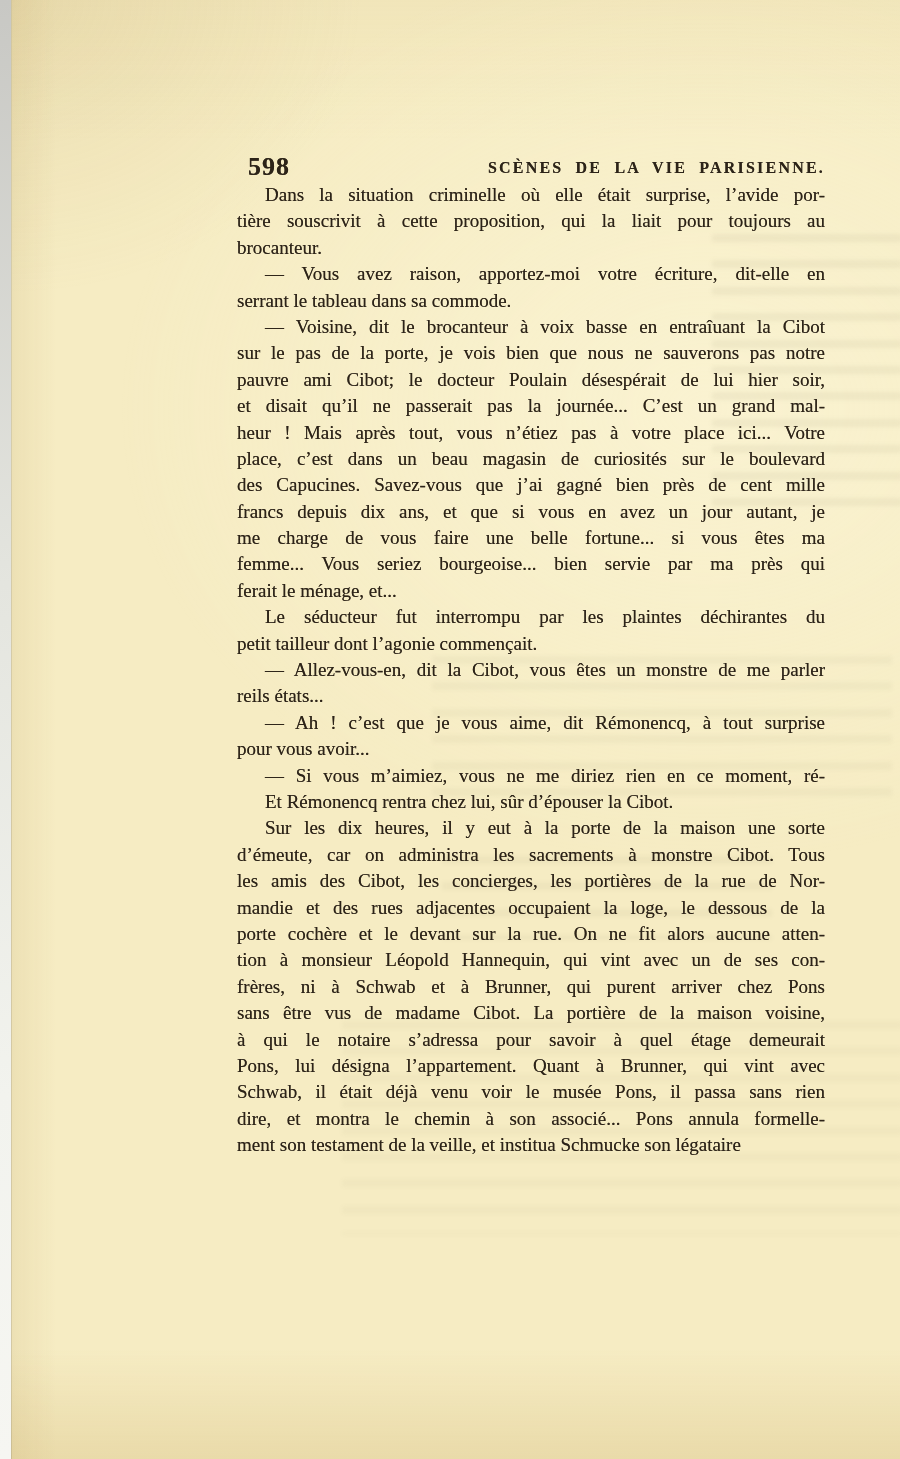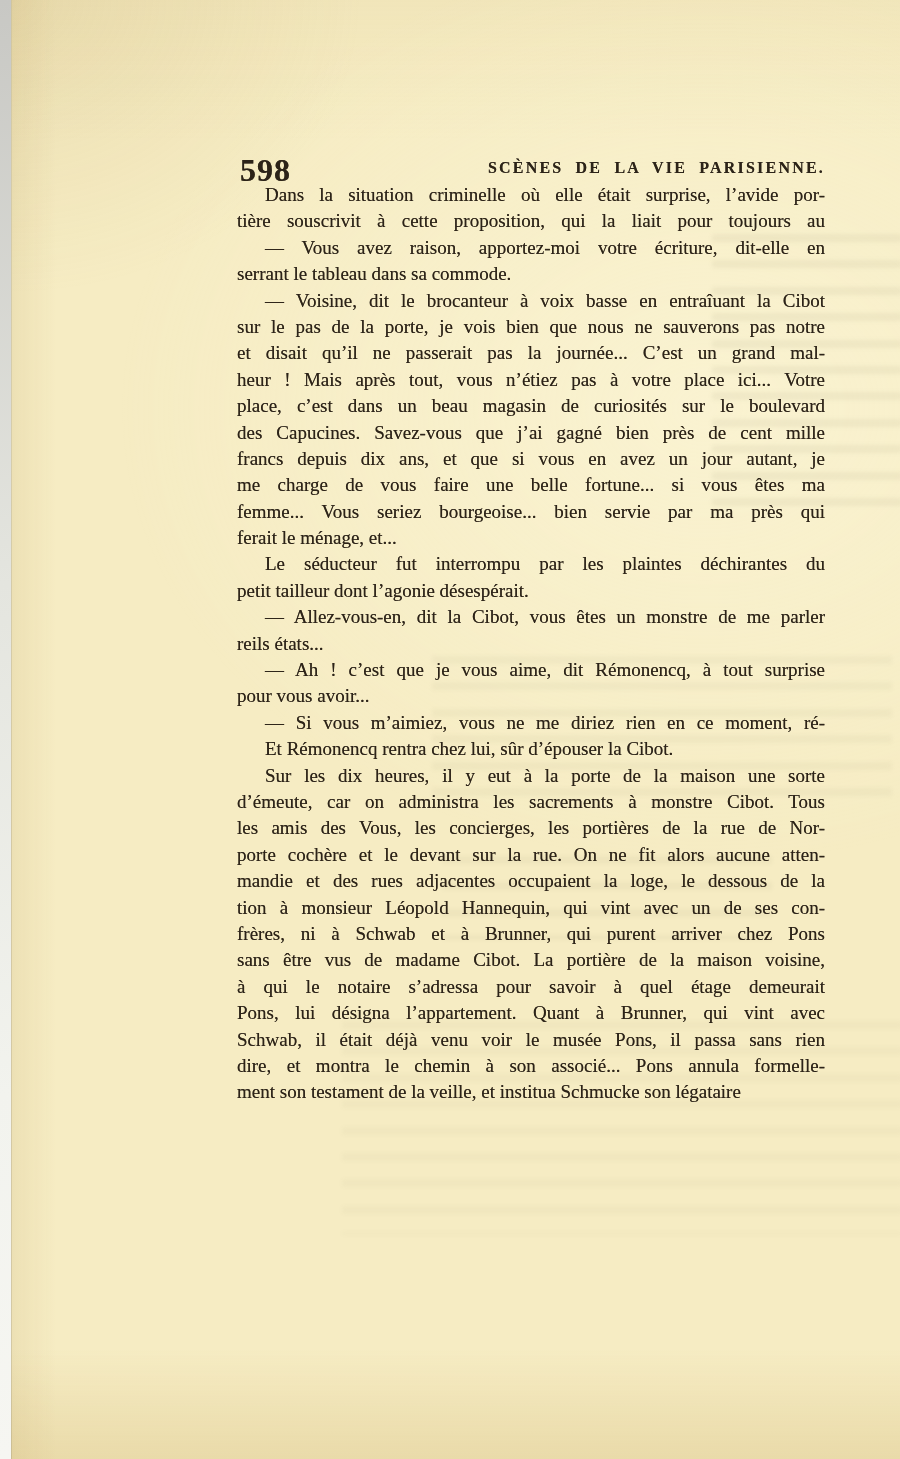--- a/index.html
+++ b/index.html
@@ -29,22 +29,22 @@
       linear-gradient(to right, rgba(190,165,105,0.16), rgba(190,165,105,0) 45px),
       linear-gradient(rgba(205,182,118,0.12), rgba(205,182,118,0) 140px),
       #f6ecc3;
     border-left: 1px solid rgba(150,138,105,0.35);
   }
   .page-header {
     position: absolute; left: 225px; top: 152px; width: 588px; height: 34px;
     color: #2c2318;
   }
   .page-number {
-    position: absolute; left: 3px; top: 0;
-    font-size: 32px; font-weight: 700; letter-spacing: 1px;
+    position: absolute; left: 11px; top: 0;
+    font-size: 26px; font-weight: 700; letter-spacing: 1px;
     text-shadow: 0 0 0.6px rgba(44,35,24,0.7);
   }
   .running-title {
     position: absolute; left: 0; right: 0; top: 7px;
     text-align: right;
     font-size: 16px; font-weight: 700;
     letter-spacing: 2.2px; word-spacing: 6px;
     text-shadow: 0 0 0.5px rgba(44,35,24,0.6);
   }
   .text-block {
@@ -87,45 +87,47 @@
     <div class="ghost g2"></div>
     <div class="ghost g3"></div>
     <div class="ghost g4"></div>
     <div class="page-header">
       <span class="page-number">598</span>
       <span class="running-title">SCÈNES DE LA VIE PARISIENNE.</span>
     </div>
     <div class="text-block" id="text-block">
         <div class="line indent">Dans la situation criminelle où elle était surprise, l’avide por-</div>
         <div class="line">tière souscrivit à cette proposition, qui la liait pour toujours au</div>
+        <div class="line para-end">brocanteur.</div>
         <div class="line indent">— Vous avez raison, apportez-moi votre écriture, dit-elle en</div>
         <div class="line para-end">serrant le tableau dans sa commode.</div>
         <div class="line indent">— Voisine, dit le brocanteur à voix basse en entraîuant la Cibot</div>
         <div class="line">sur le pas de la porte, je vois bien que nous ne sauverons pas notre</div>
+        <div class="line">pauvre ami Cibot; le docteur Poulain désespérait de lui hier soir,</div>
         <div class="line">et disait qu’il ne passerait pas la journée... C’est un grand mal-</div>
         <div class="line">heur ! Mais après tout, vous n’étiez pas à votre place ici... Votre</div>
         <div class="line">place, c’est dans un beau magasin de curiosités sur le boulevard</div>
         <div class="line">des Capucines. Savez-vous que j’ai gagné bien près de cent mille</div>
         <div class="line">francs depuis dix ans, et que si vous en avez un jour autant, je</div>
         <div class="line">me charge de vous faire une belle fortune... si vous êtes ma</div>
         <div class="line">femme... Vous seriez bourgeoise... bien servie par ma près qui</div>
         <div class="line para-end">ferait le ménage, et...</div>
         <div class="line indent">Le séducteur fut interrompu par les plaintes déchirantes du</div>
-        <div class="line para-end">petit tailleur dont l’agonie désespérait.</div>
+        <div class="line para-end">petit tailleur dont l’agonie commençait.</div>
         <div class="line indent">— Allez-vous-en, dit la Cibot, vous êtes un monstre de me parler</div>
         <div class="line para-end">reils états...</div>
         <div class="line indent">— Ah ! c’est que je vous aime, dit Rémonencq, à tout surprise</div>
         <div class="line para-end">pour vous avoir...</div>
         <div class="line indent">— Si vous m’aimiez, vous ne me diriez rien en ce moment, ré-</div>
         <div class="line indent para-end">Et Rémonencq rentra chez lui, sûr d’épouser la Cibot.</div>
         <div class="line indent">Sur les dix heures, il y eut à la porte de la maison une sorte</div>
         <div class="line">d’émeute, car on administra les sacrements à monstre Cibot. Tous</div>
-        <div class="line">les amis des Vous, les concierges, les portières de la rue de Nor-</div>
+        <div class="line">les amis des Cibot, les concierges, les portières de la rue de Nor-</div>
+        <div class="line">mandie et des rues adjacentes occupaient la loge, le dessous de la</div>
         <div class="line">porte cochère et le devant sur la rue. On ne fit alors aucune atten-</div>
-        <div class="line">mandie et des rues adjacentes occupaient la loge, le dessous de la</div>
         <div class="line">tion à monsieur Léopold Hannequin, qui vint avec un de ses con-</div>
         <div class="line">frères, ni à Schwab et à Brunner, qui purent arriver chez Pons</div>
         <div class="line">sans être vus de madame Cibot. La portière de la maison voisine,</div>
         <div class="line">à qui le notaire s’adressa pour savoir à quel étage demeurait</div>
         <div class="line">Pons, lui désigna l’appartement. Quant à Brunner, qui vint avec</div>
         <div class="line">Schwab, il était déjà venu voir le musée Pons, il passa sans rien</div>
         <div class="line">dire, et montra le chemin à son associé... Pons annula formelle-</div>
         <div class="line para-end">ment son testament de la veille, et institua Schmucke son légataire</div>
       </div>
   </div>

